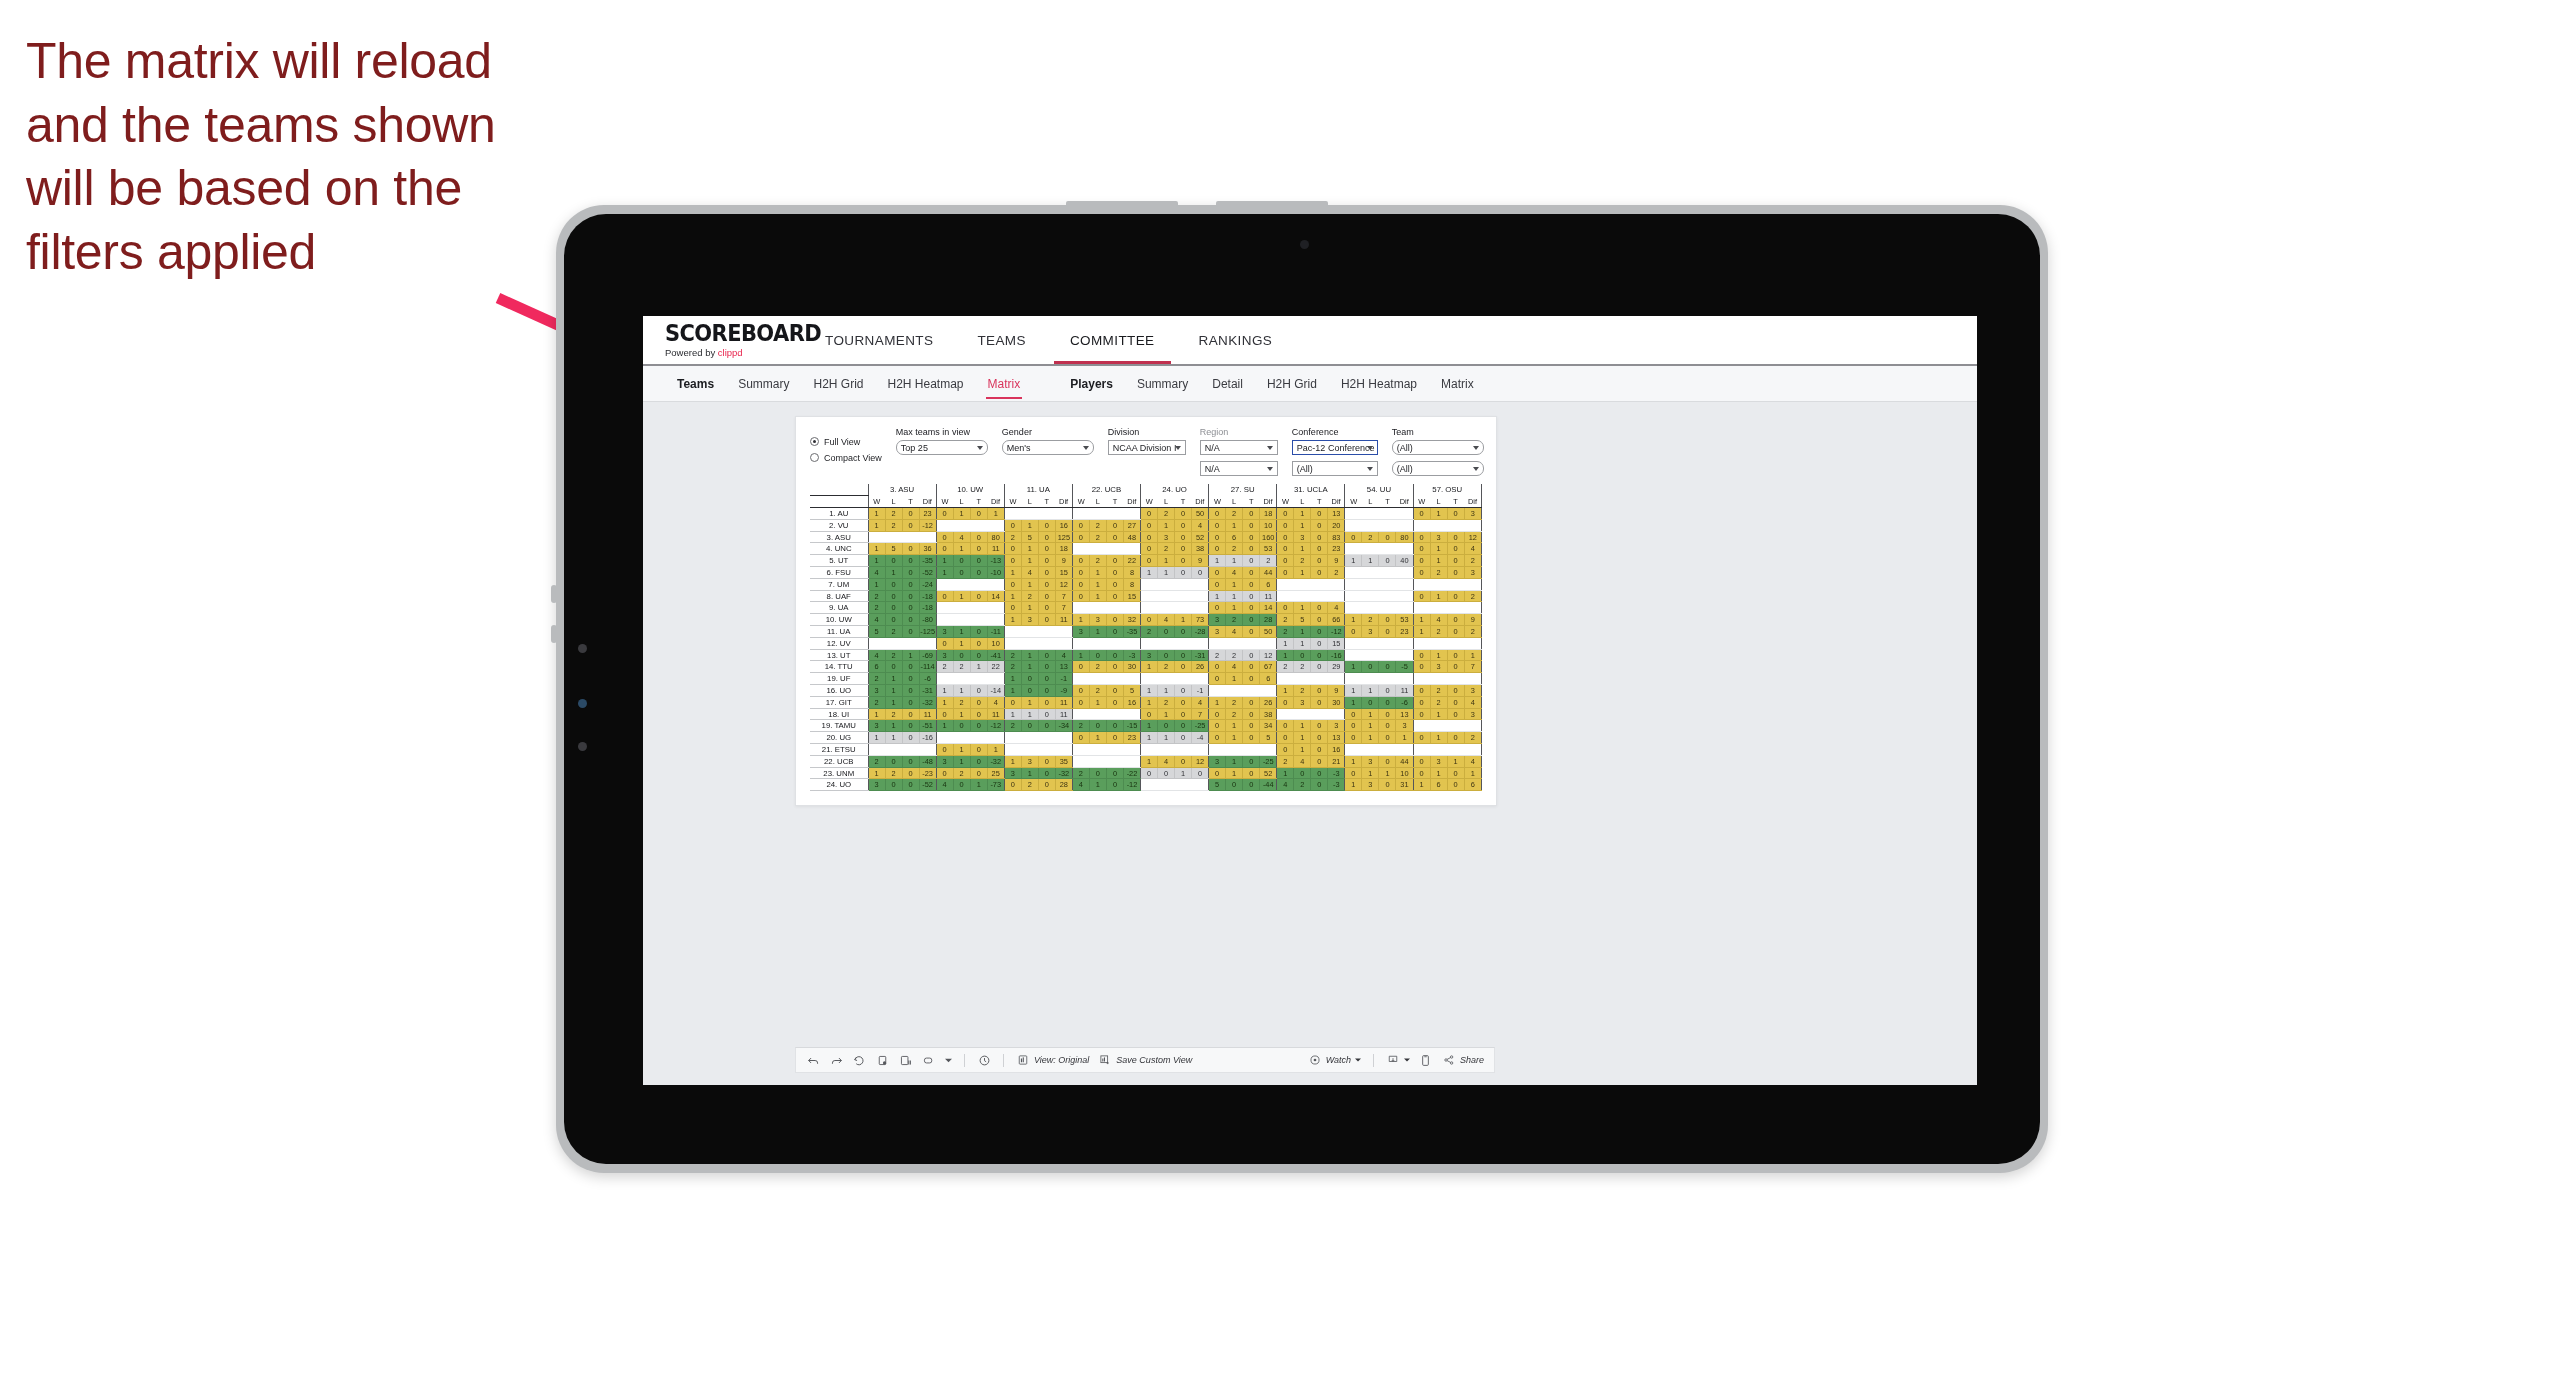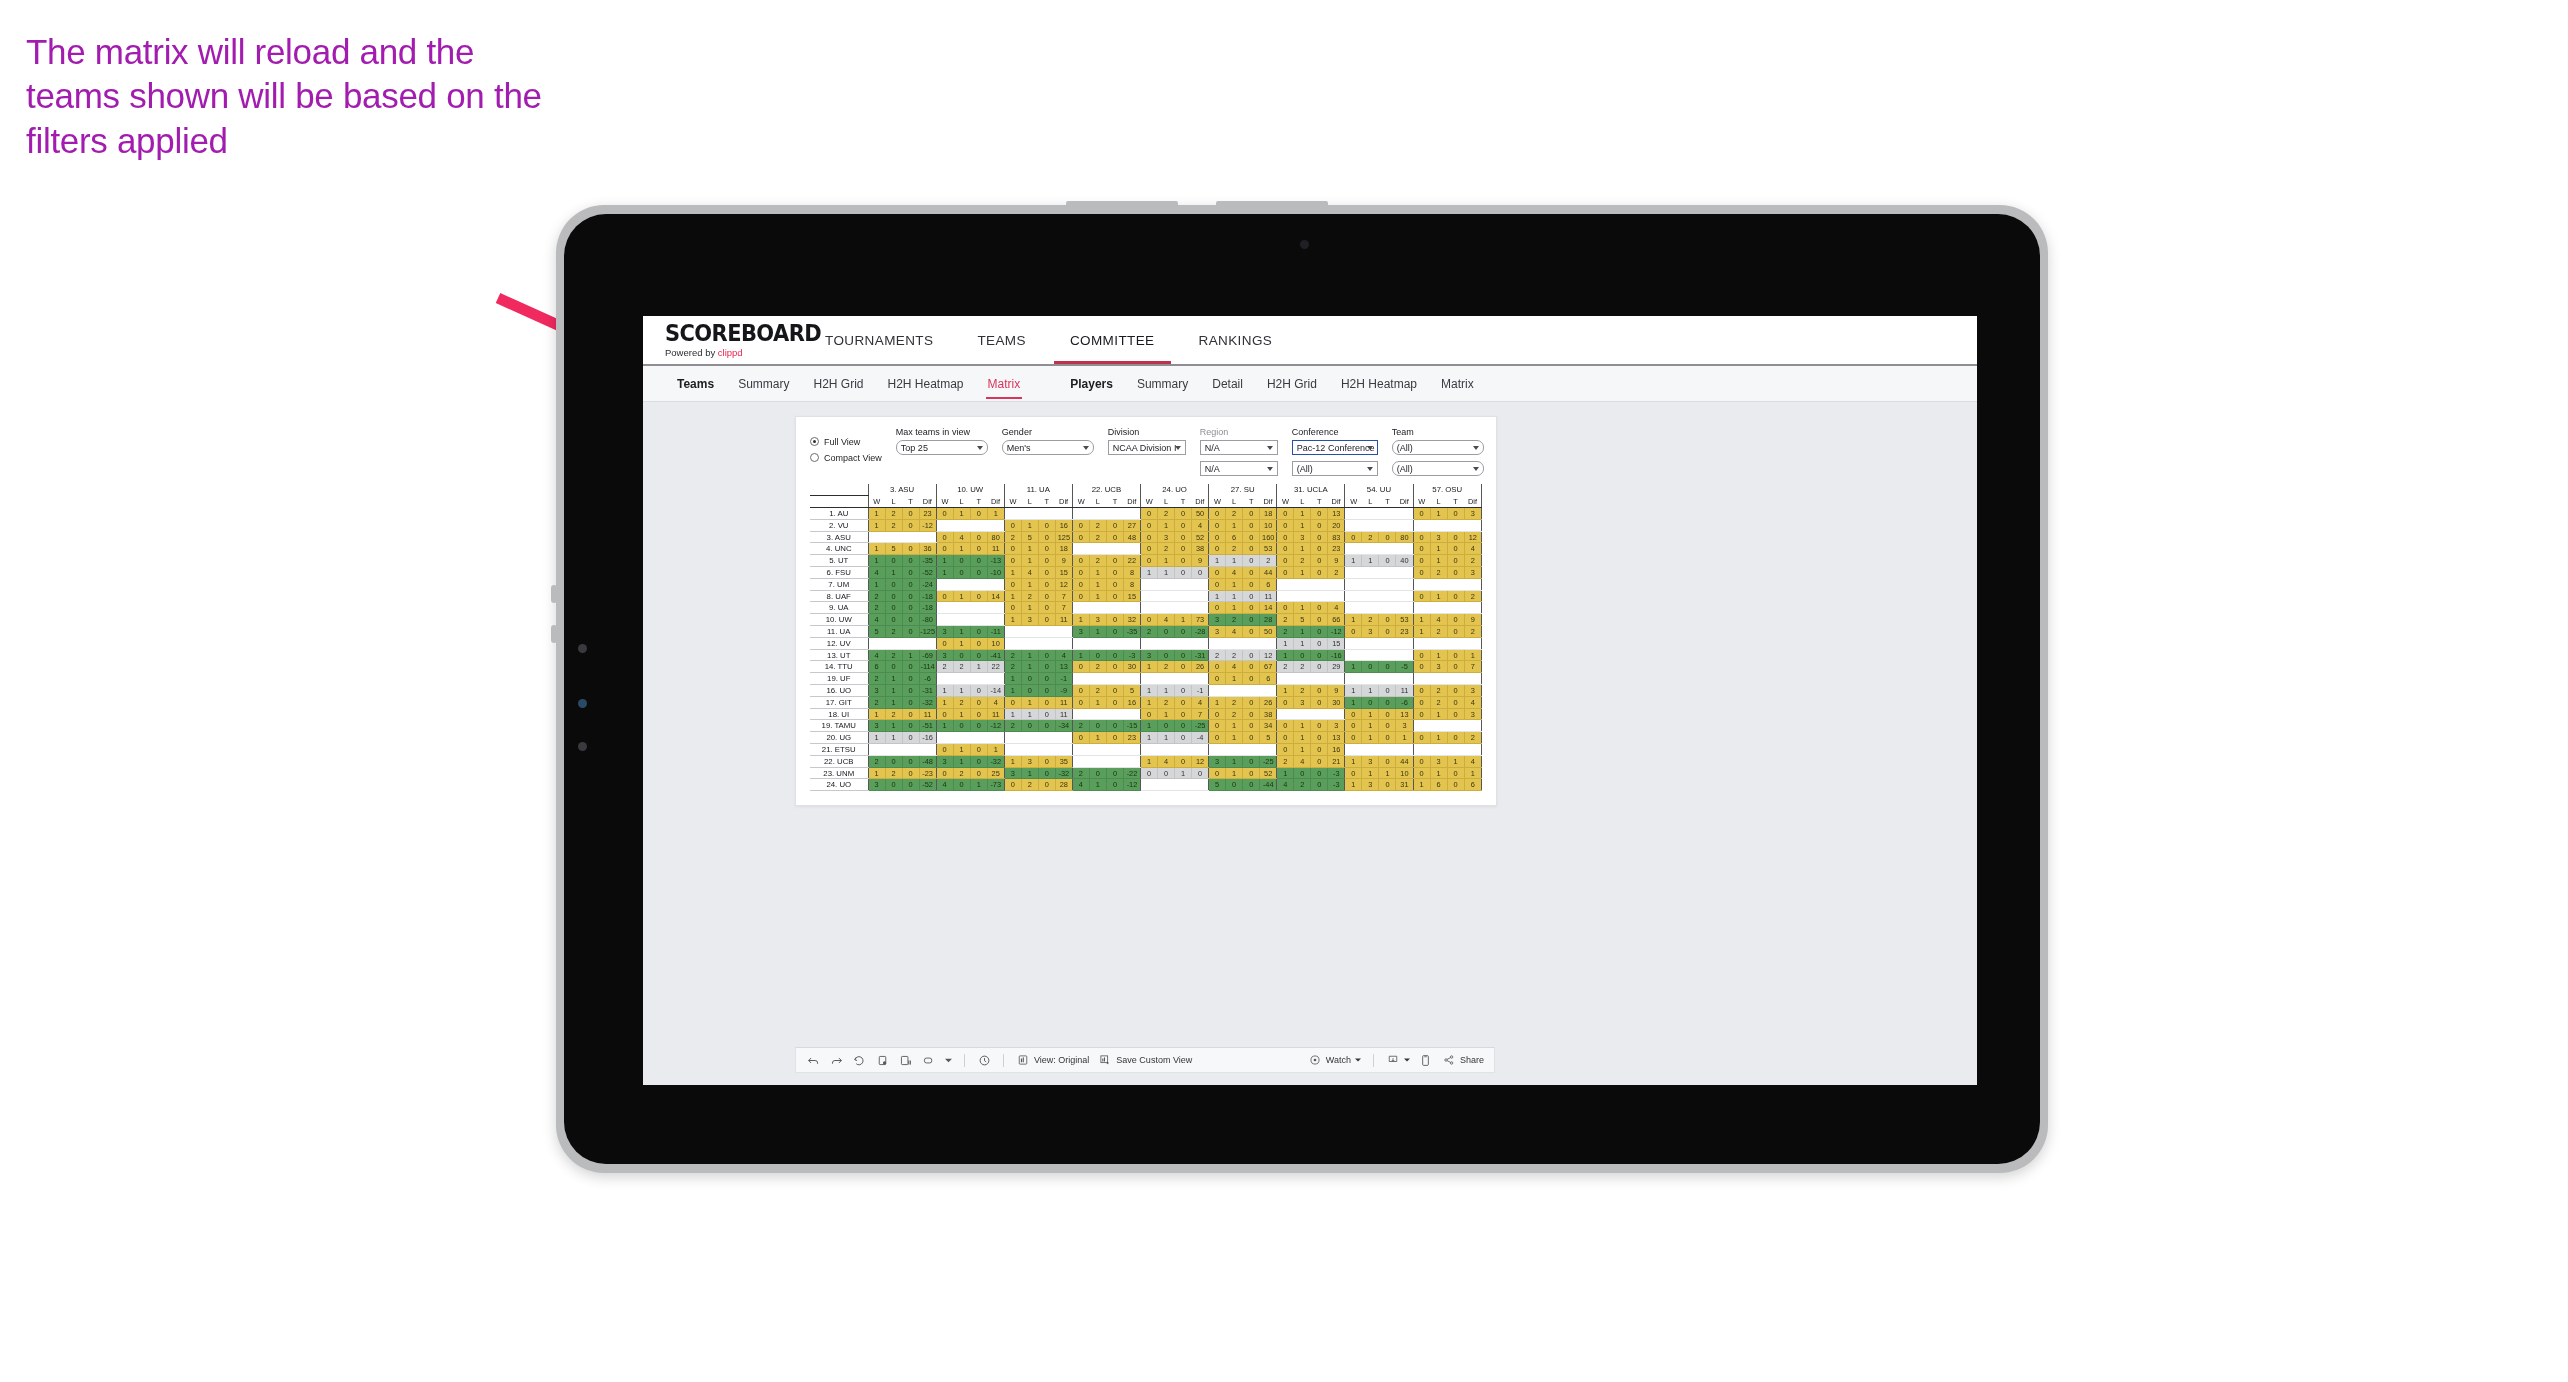--- a/index.html
+++ b/index.html
@@ -8,23 +8,23 @@
     background: #ffffff;
     font-family: "Liberation Sans", sans-serif;
     overflow: hidden;
   }
 
   
   #annotation {
     position: absolute;
     left: 26px; top: 30px;
     width: 520px;
-    font-size: 35px;
+    font-size: 50px;
     line-height: 1.27;
-    color: #a21caf;
+    color: #7f1d1d;
     letter-spacing: -0.3px;
   }
 
   
   #arrow-svg {
     position: absolute;
     left: 490px; top: 290px;
     width: 480px; height: 240px;
     pointer-events: none;
   }
@@ -303,20 +303,21 @@
   .tb-icon {
     display: inline-flex; align-items: center; justify-content: center;
     width: 14px; height: 14px; color: #55575c;
     cursor: pointer;
   }
   .tb-sep { width: 1px; height: 13px; background: #cfd1d4; margin: 0 3px; }
   .tb-item {
     display: inline-flex; align-items: center; gap: 4px;
     cursor: pointer; white-space: nowrap;
     color: #34353a;
+    font-style: italic;
   }
   .tb-spacer { flex: 1; }
 </style>
 </head>
 <body>
 
 <div id="annotation">The matrix will reload and the teams shown will be based on the filters applied</div>
 
 <svg id="arrow-svg" viewBox="0 0 480 240">
   <defs>

